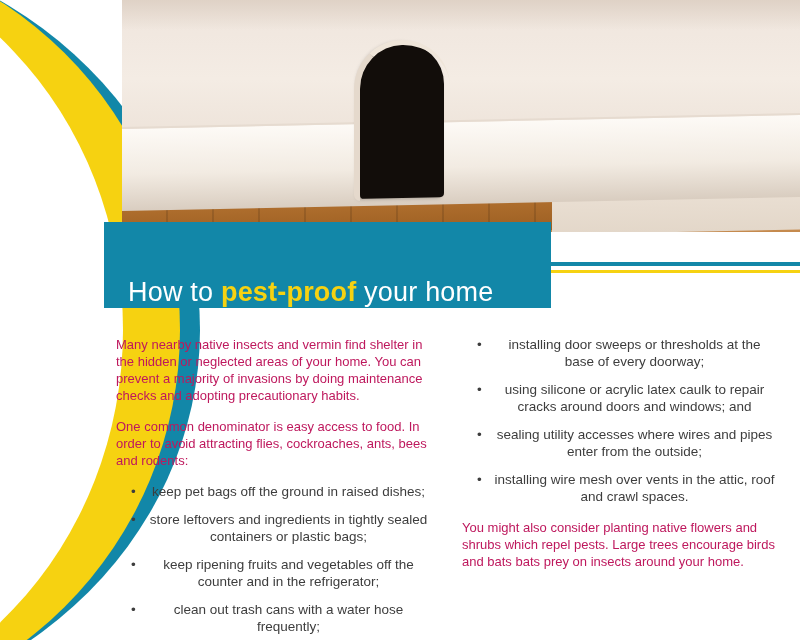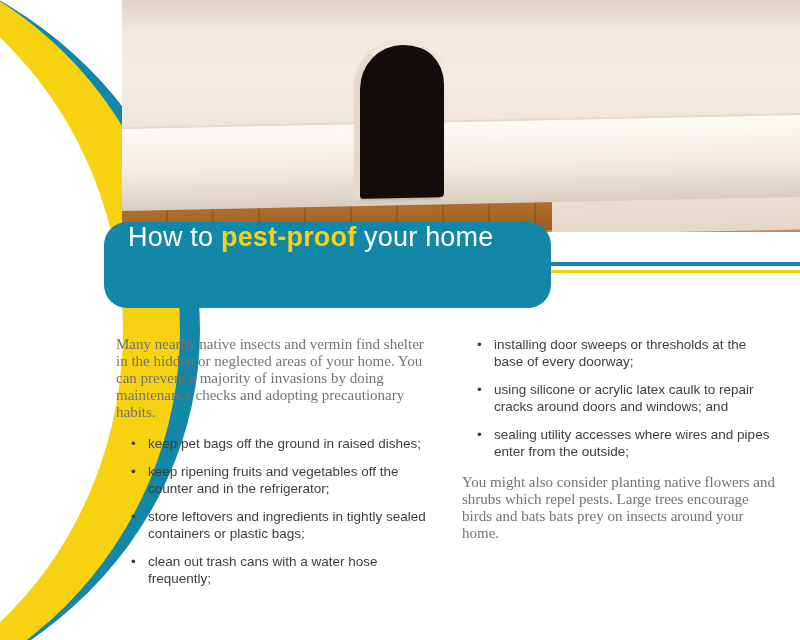--- a/index.html
+++ b/index.html
@@ -129,24 +129,23 @@
   
   .title-band {
     position: absolute;
     left: 104px;
     top: 222px;
     width: 447px;
     height: 86px;
     background: #1287a8;
     z-index: 6;
     display: flex;
-    align-items: flex-start;
+    align-items: flex-end;
     padding-left: 24px;
     box-sizing: border-box;
-    border-radius: 23px;
   }
   .title-text {
     color: #ffffff;
     font-size: 27px;
     font-weight: 300;
     letter-spacing: 0.2px;
     white-space: nowrap;
   }
   .title-em {
     color: #f6d211;
@@ -181,29 +180,29 @@
     width: 660px;
     z-index: 7;
     display: flex;
     gap: 33px;
   }
   .col {
     width: 313px;
   }
   .col p {
     margin: 0 0 14px 0;
-    font-size: 15px;
+    font-size: 13px;
     line-height: 17px;
-    color: #737373;
-    font-family: Liberation Serif, serif;
+    color: #be185d;
   }
   ul.bullets {
     margin: 0 0 14px 0;
     padding: 0 0 0 32px;
     list-style: none;
+    text-align: center;
   }
   ul.bullets li {
     position: relative;
     font-size: 13.5px;
     line-height: 17px;
     color: #3d3d3d;
     margin-bottom: 11px;
   }
   ul.bullets li:before {
     content: "\2022";
@@ -235,31 +234,33 @@
 <div class="rule-yellow"></div>
 
 <div class="title-band">
   <div class="title-text"><span>How to </span><span class="title-em">pest-proof</span><span> your home</span></div>
 </div>
 
 <div class="columns">
 
   <div class="col">
     <p>Many nearby native insects and vermin find shelter in the hidden or neglected areas of your home. You can prevent a majority of invasions by doing maintenance checks and adopting precautionary habits.</p>
+    <p>One common denominator is easy access to food. In order to avoid attracting flies, cockroaches, ants, bees and rodents:</p>
     <ul class="bullets">
       <li>keep pet bags off the ground in raised dishes;</li>
+      <li>store leftovers and ingredients in tightly sealed containers or plastic bags;</li>
       <li>keep ripening fruits and vegetables off the counter and in the refrigerator;</li>
-      <li>store leftovers and ingredients in tightly sealed containers or plastic bags;</li>
       <li>clean out trash cans with a water hose frequently;</li>
     </ul>
   </div>
 
   <div class="col">
     <ul class="bullets">
       <li>installing door sweeps or thresholds at the base of every doorway;</li>
       <li>using silicone or acrylic latex caulk to repair cracks around doors and windows; and</li>
       <li>sealing utility accesses where wires and pipes enter from the outside;</li>
+      <li>installing wire mesh over vents in the attic, roof and crawl spaces.</li>
     </ul>
     <p>You might also consider planting native flowers and shrubs which repel pests. Large trees encourage birds and bats bats prey on insects around your home.</p>
 
   </div>
 
 </div>
 
 </body></html>

